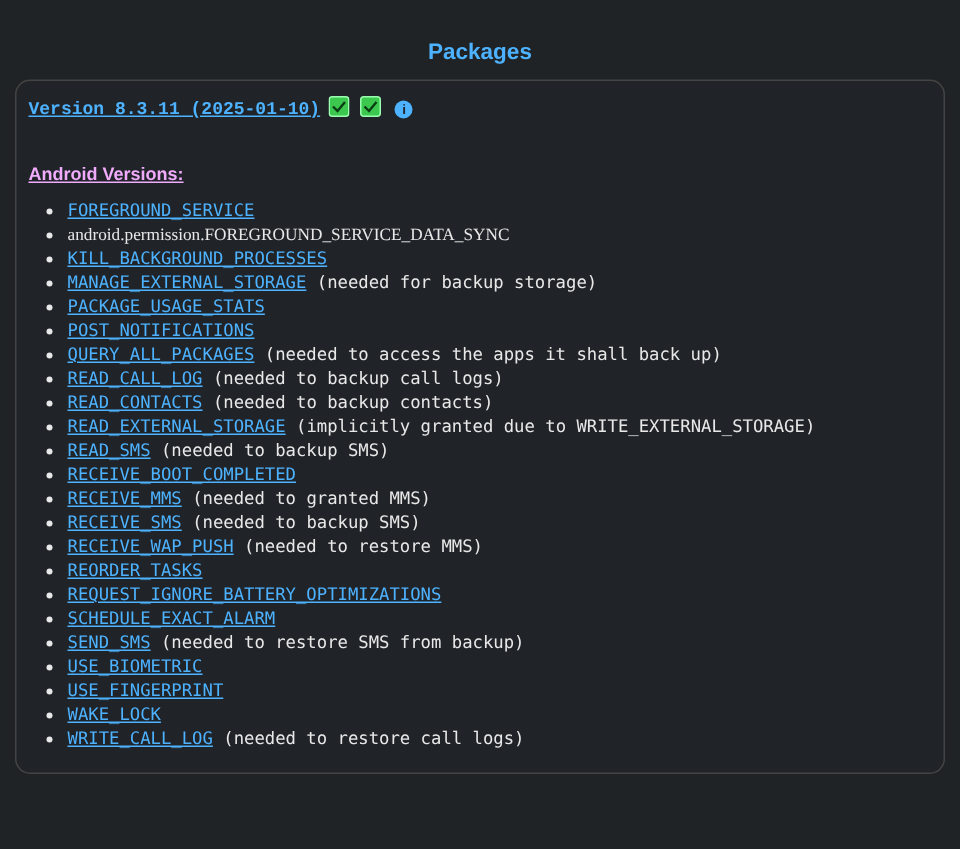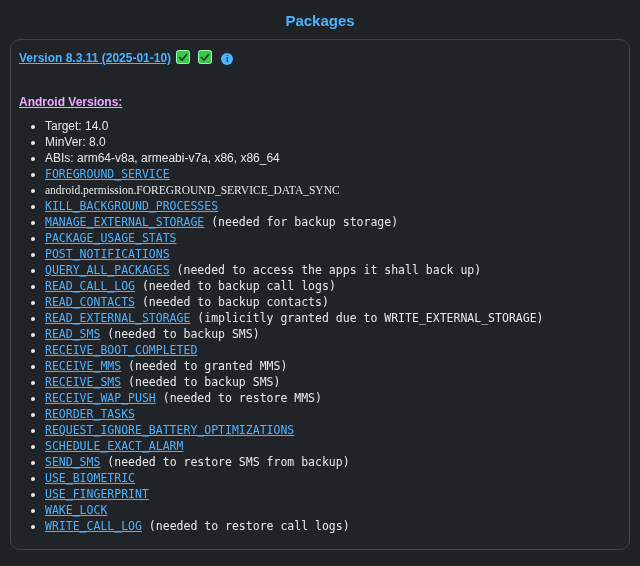--- a/index.html
+++ b/index.html
@@ -14,35 +14,36 @@
   a, .link-like {
     color: #4db2ff;
     text-decoration: underline;
     cursor: pointer;
   }
   .heading-top {
     text-align: center;
     font-weight: bold;
     color: #4db2ff;
     font-size: 15px;
-    padding: 12px 0 10px 0;
+    padding: 26px 0 10px 0;
   }
   .panel {
     border: 1px solid #444;
     border-radius: 10px;
     margin: 0 10px 10px 10px;
     padding: 6px 8px 14px 8px;
     background: #202428;
   }
   .version-row {
     margin: 4px 0 10px 0;
   }
   .version-row a {
     font-weight: bold;
     text-decoration: underline;
+    font-family: Liberation Mono, monospace;
   }
   .section-label {
     color: #f0abfc;
     font-weight: bold;
     text-decoration: underline;
     cursor: default;
     margin-top: 18px;
     margin-bottom: 8px;
     display: inline-block;
   }
@@ -110,25 +111,20 @@
         <rect x="0.5" y="0.5" width="13" height="13" rx="2" fill="#3cc84f" stroke="#9bffb0"></rect>
         <path d="M3 7 L6 10 L11 4" stroke="#0a3d14" stroke-width="1.6" fill="none"></path>
       </svg>
     </span>
     <span class="info-icon">i</span>
   </div>
 
   <div>
     <span class="section-label">Android Versions:</span>
   </div>
-  <ul class="bullets">
-    <li>Target: 14.0</li>
-    <li>MinVer: 8.0</li>
-    <li>ABIs: arm64-v8a, armeabi-v7a, x86, x86_64</li>
-  </ul>
 
   <ul class="bullets mono" id="perm-list">
       <li><a href="#" class="perm-link">FOREGROUND_SERVICE</a></li>
       <li><span class="mono perm-plain">android.permission.FOREGROUND_SERVICE_DATA_SYNC</span></li>
       <li><a href="#" class="perm-link">KILL_BACKGROUND_PROCESSES</a></li>
       <li><a href="#" class="perm-link">MANAGE_EXTERNAL_STORAGE</a><span class="note"> (needed for backup storage)</span></li>
       <li><a href="#" class="perm-link">PACKAGE_USAGE_STATS</a></li>
       <li><a href="#" class="perm-link">POST_NOTIFICATIONS</a></li>
       <li><a href="#" class="perm-link">QUERY_ALL_PACKAGES</a><span class="note"> (needed to access the apps it shall back up)</span></li>
       <li><a href="#" class="perm-link">READ_CALL_LOG</a><span class="note"> (needed to backup call logs)</span></li>

